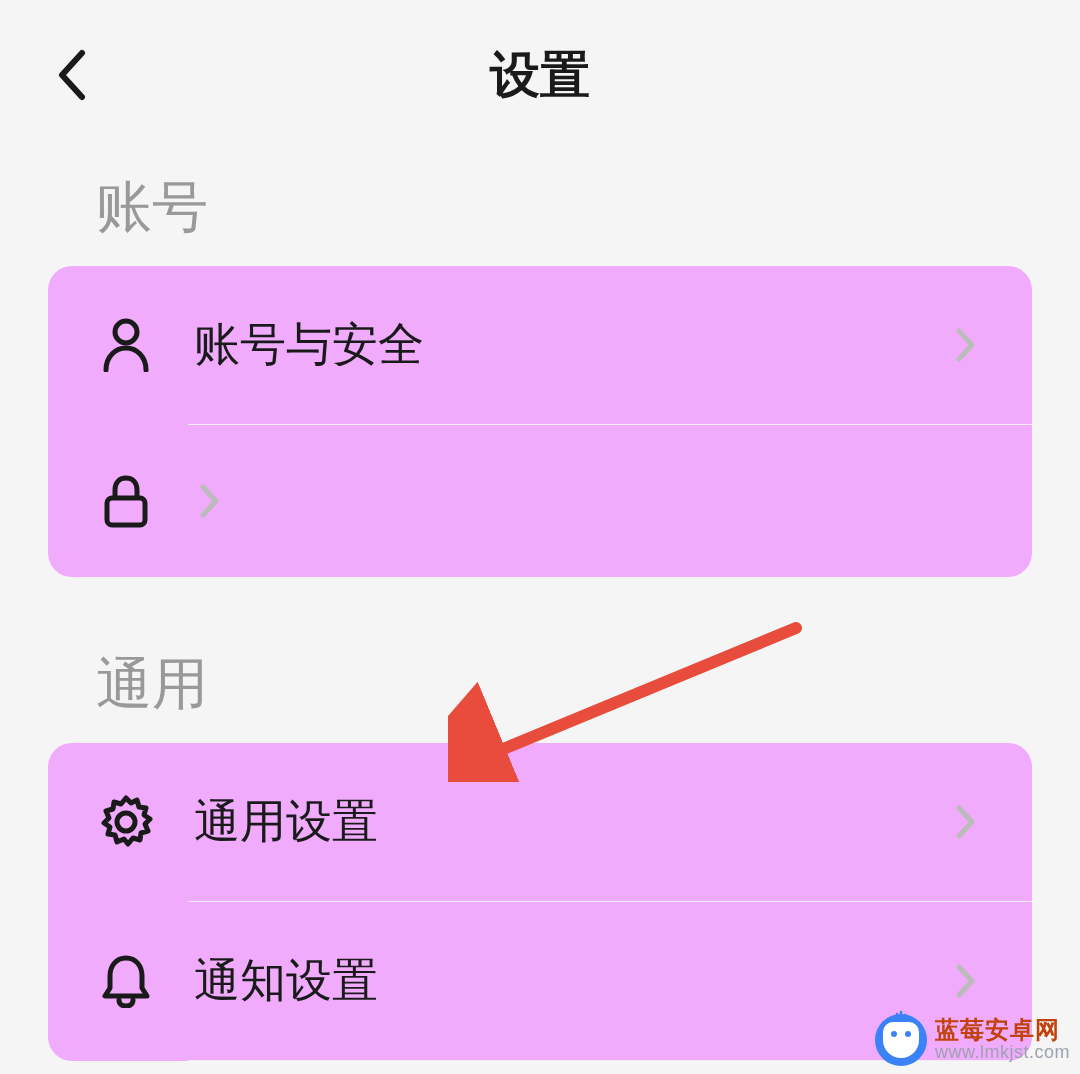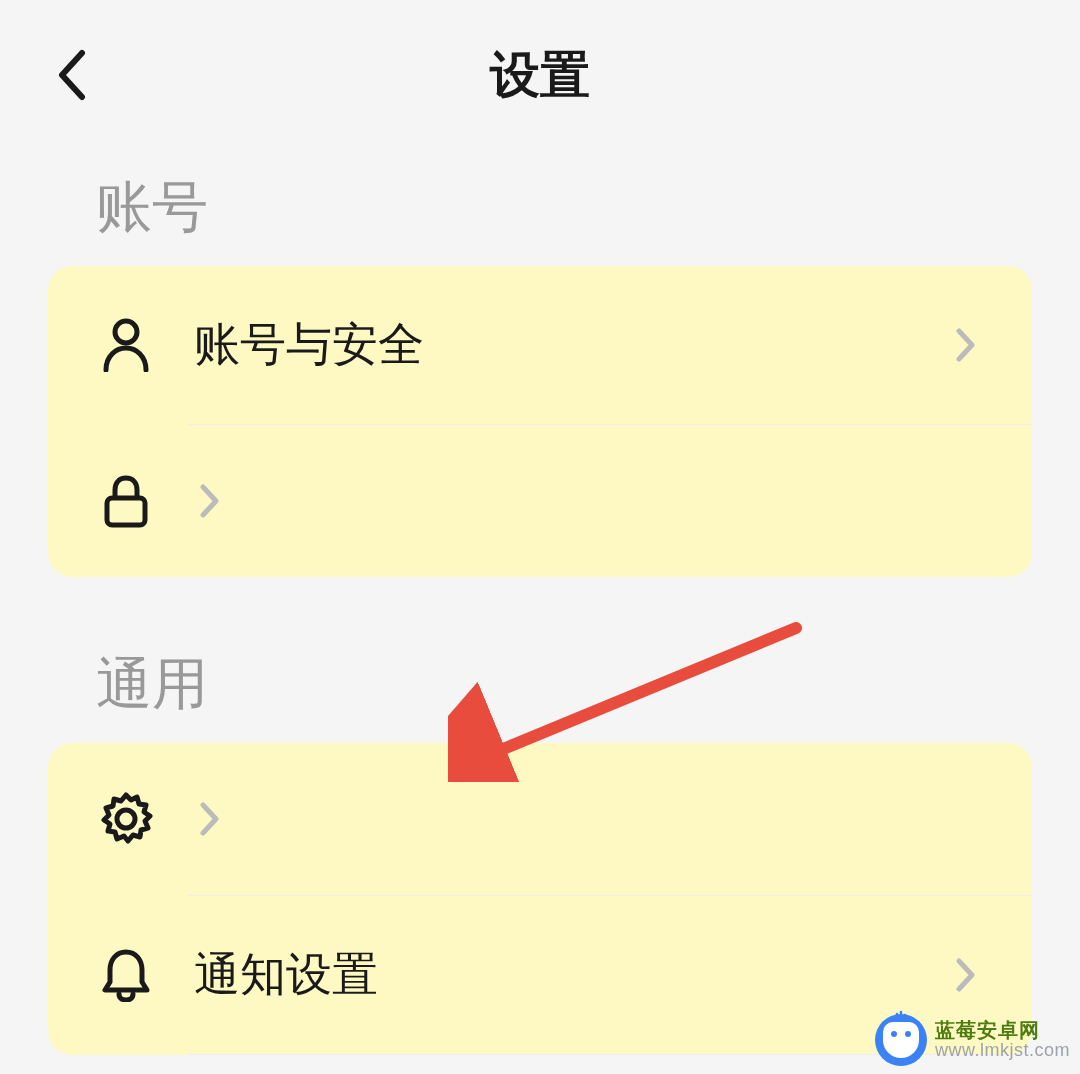--- a/index.html
+++ b/index.html
@@ -38,21 +38,21 @@
       font-size: 50px;
       font-weight: 600;
       color: #1a1a1a;
     }
     .section-header {
       padding: 30px 96px 20px 96px;
       font-size: 56px;
       color: #999999;
     }
     .card {
-      background: #fef9c3;
+      background: #f0abfc;
       margin: 0 48px;
       border-radius: 24px;
       overflow: hidden;
     }
     .list-item {
       display: flex;
       align-items: center;
       padding: 48px 50px;
       cursor: pointer;
       position: relative;
@@ -149,23 +149,23 @@
       width: 14px;
       height: 10px;
       display: flex;
     }
     .watermark-text {
       display: flex;
       flex-direction: column;
       line-height: 1.1;
     }
     .watermark-name {
-      font-size: 20px;
+      font-size: 24px;
       font-weight: bold;
-      color: #4d7c0f;
+      color: #c2410c;
       letter-spacing: 1px;
     }
     .watermark-url {
       font-size: 18px;
       color: #9ca3af;
       letter-spacing: 0.5px;
     }
   </style>
 </head>
 <body>
@@ -217,20 +217,21 @@
 <div class="section-header">通用</div>
 
 <div class="card">
   <div class="list-item">
     <div class="list-item-icon">
       <svg width="56" height="56" viewBox="0 0 56 56" fill="none">
         <circle cx="28" cy="28" r="9" stroke="#1a1a1a" stroke-width="5"></circle>
         <path d="M28 4 L33 9 L39 6 L41 13 L48 14 L46 21 L52 25 L47 30 L50 37 L43 39 L42 46 L35 44 L30 50 L26 45 L19 48 L17 41 L10 40 L12 33 L6 29 L11 24 L8 17 L15 15 L16 8 L23 10 Z" stroke="#1a1a1a" stroke-width="5" stroke-linejoin="round"></path>
       </svg>
     </div>
+    <div class="list-item-label">通用设置</div>
     <div class="list-item-chevron">
       <svg width="20" height="34" viewBox="0 0 20 34" fill="none">
         <path d="M3 3 L16 17 L3 31" stroke="#bbbbbb" stroke-width="5" stroke-linecap="round" stroke-linejoin="round"></path>
       </svg>
     </div>
   </div>
   <div class="divider"></div>
   <div class="list-item">
     <div class="list-item-icon">
       <svg width="52" height="54" viewBox="0 0 52 54" fill="none">

